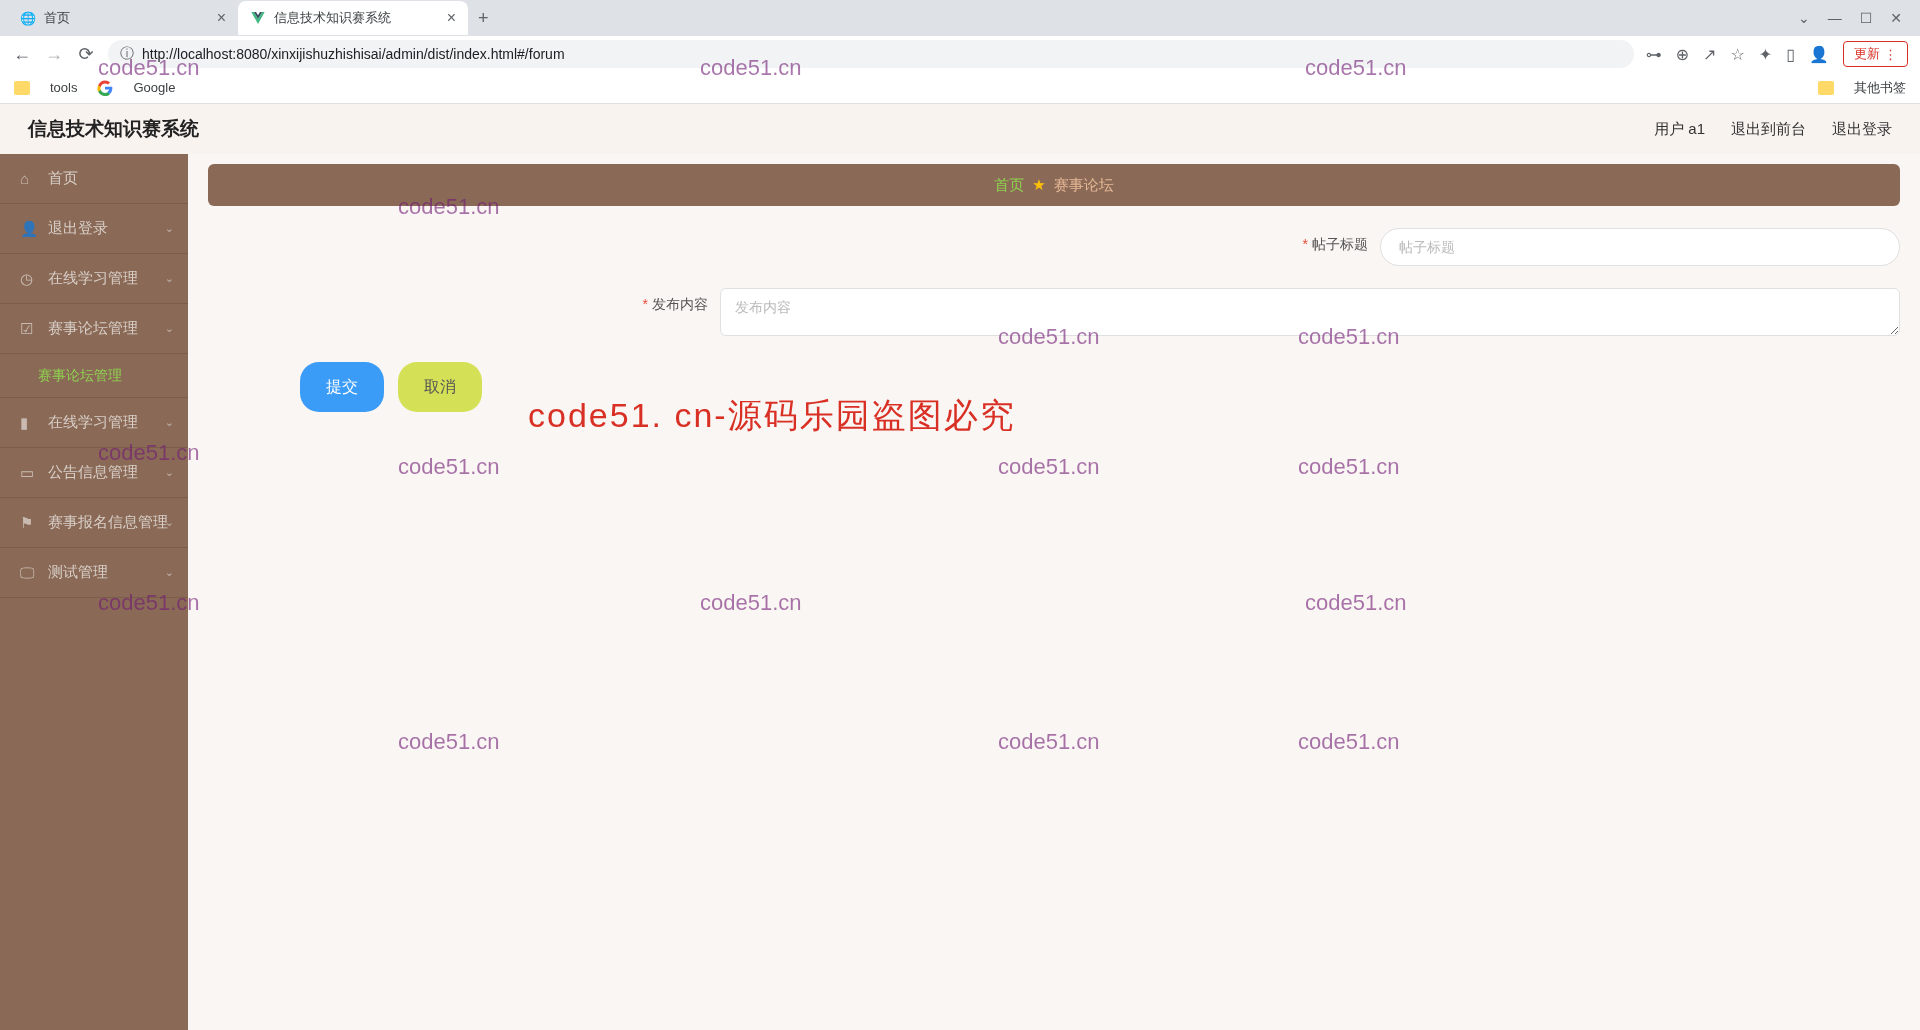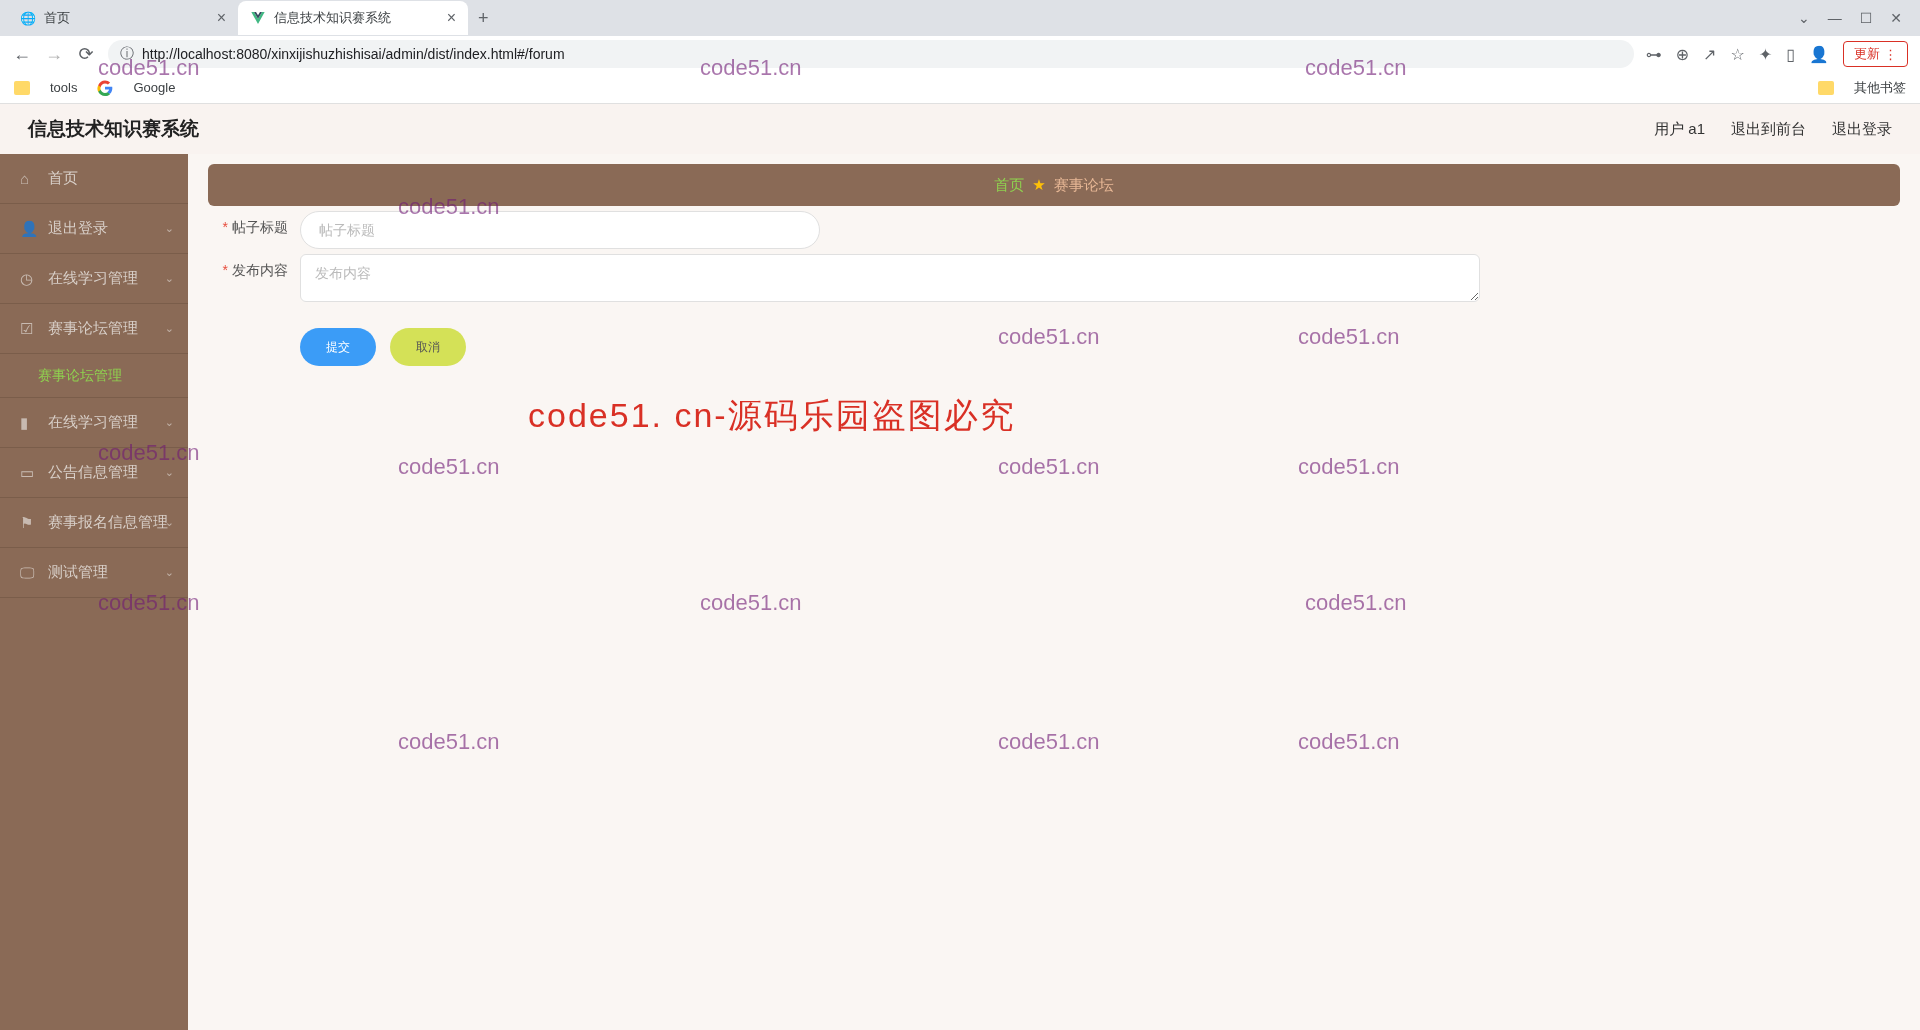--- a/index.html
+++ b/index.html
@@ -42,30 +42,30 @@
 .side-item .si-icon { width: 18px; margin-right: 10px; opacity: 0.8; }
 .side-item .chevron { position: absolute; right: 14px; font-size: 11px; opacity: 0.7; }
 .side-sub { height: 44px; display: flex; align-items: center; padding-left: 38px; color: #8fd14f; font-size: 14px; cursor: pointer; border-bottom: 1px solid #7a5d4a; }
 
 .content { flex: 1; background: #faf6f3; padding: 10px 20px 20px 20px; position: relative; }
 .breadcrumb { background: #8a6a56; border-radius: 6px; height: 42px; display: flex; align-items: center; justify-content: center; font-size: 15px; gap: 8px; }
 .breadcrumb .bc-home { color: #8fd14f; cursor: pointer; }
 .breadcrumb .bc-star { color: #ffc107; }
 .breadcrumb .bc-current { color: #e8b896; }
 
-.form-row { display: flex; align-items: flex-start; margin-top: 5px; }
+.form-row { display: flex; align-items: flex-start; margin-top: 22px; justify-content: flex-end; }
 .form-label { width: 80px; text-align: right; font-size: 14px; color: #555; padding-top: 8px; }
 .form-label .req { color: #e74c3c; margin-right: 4px; }
 .form-input { margin-left: 12px; }
 .form-input input { width: 520px; height: 38px; border: 1px solid #e0e0e0; border-radius: 19px; padding: 0 18px; font-size: 14px; outline: none; }
 .form-input textarea { width: 1180px; height: 48px; border: 1px solid #e0e0e0; border-radius: 6px; padding: 10px 14px; font-size: 14px; outline: none; resize: both; font-family: inherit; }
 .form-input input::placeholder, .form-input textarea::placeholder { color: #bbb; }
 
 .form-buttons { margin-left: 92px; margin-top: 22px; display: flex; gap: 14px; }
-.btn { height: 38px; padding: 0 26px; border: none; border-radius: 19px; font-size: 12px; cursor: pointer; }
+.btn { height: 50px; padding: 0 26px; border: none; border-radius: 19px; font-size: 16px; cursor: pointer; }
 .btn-primary { background: #3b9cf7; color: #fff; }
 .btn-cancel { background: #d4e157; color: #555; }
 
 .watermark { position: absolute; color: #701a75; font-size: 22px; opacity: 0.6; pointer-events: none; z-index: 5; }
 .watermark-big { position: absolute; color: #d93025; font-size: 34px; font-weight: 500; pointer-events: none; letter-spacing: 2px; z-index: 6; }
 
 .google-g { display:inline-flex; width:16px; height:16px; }
 </style>
 </head>
 <body>

